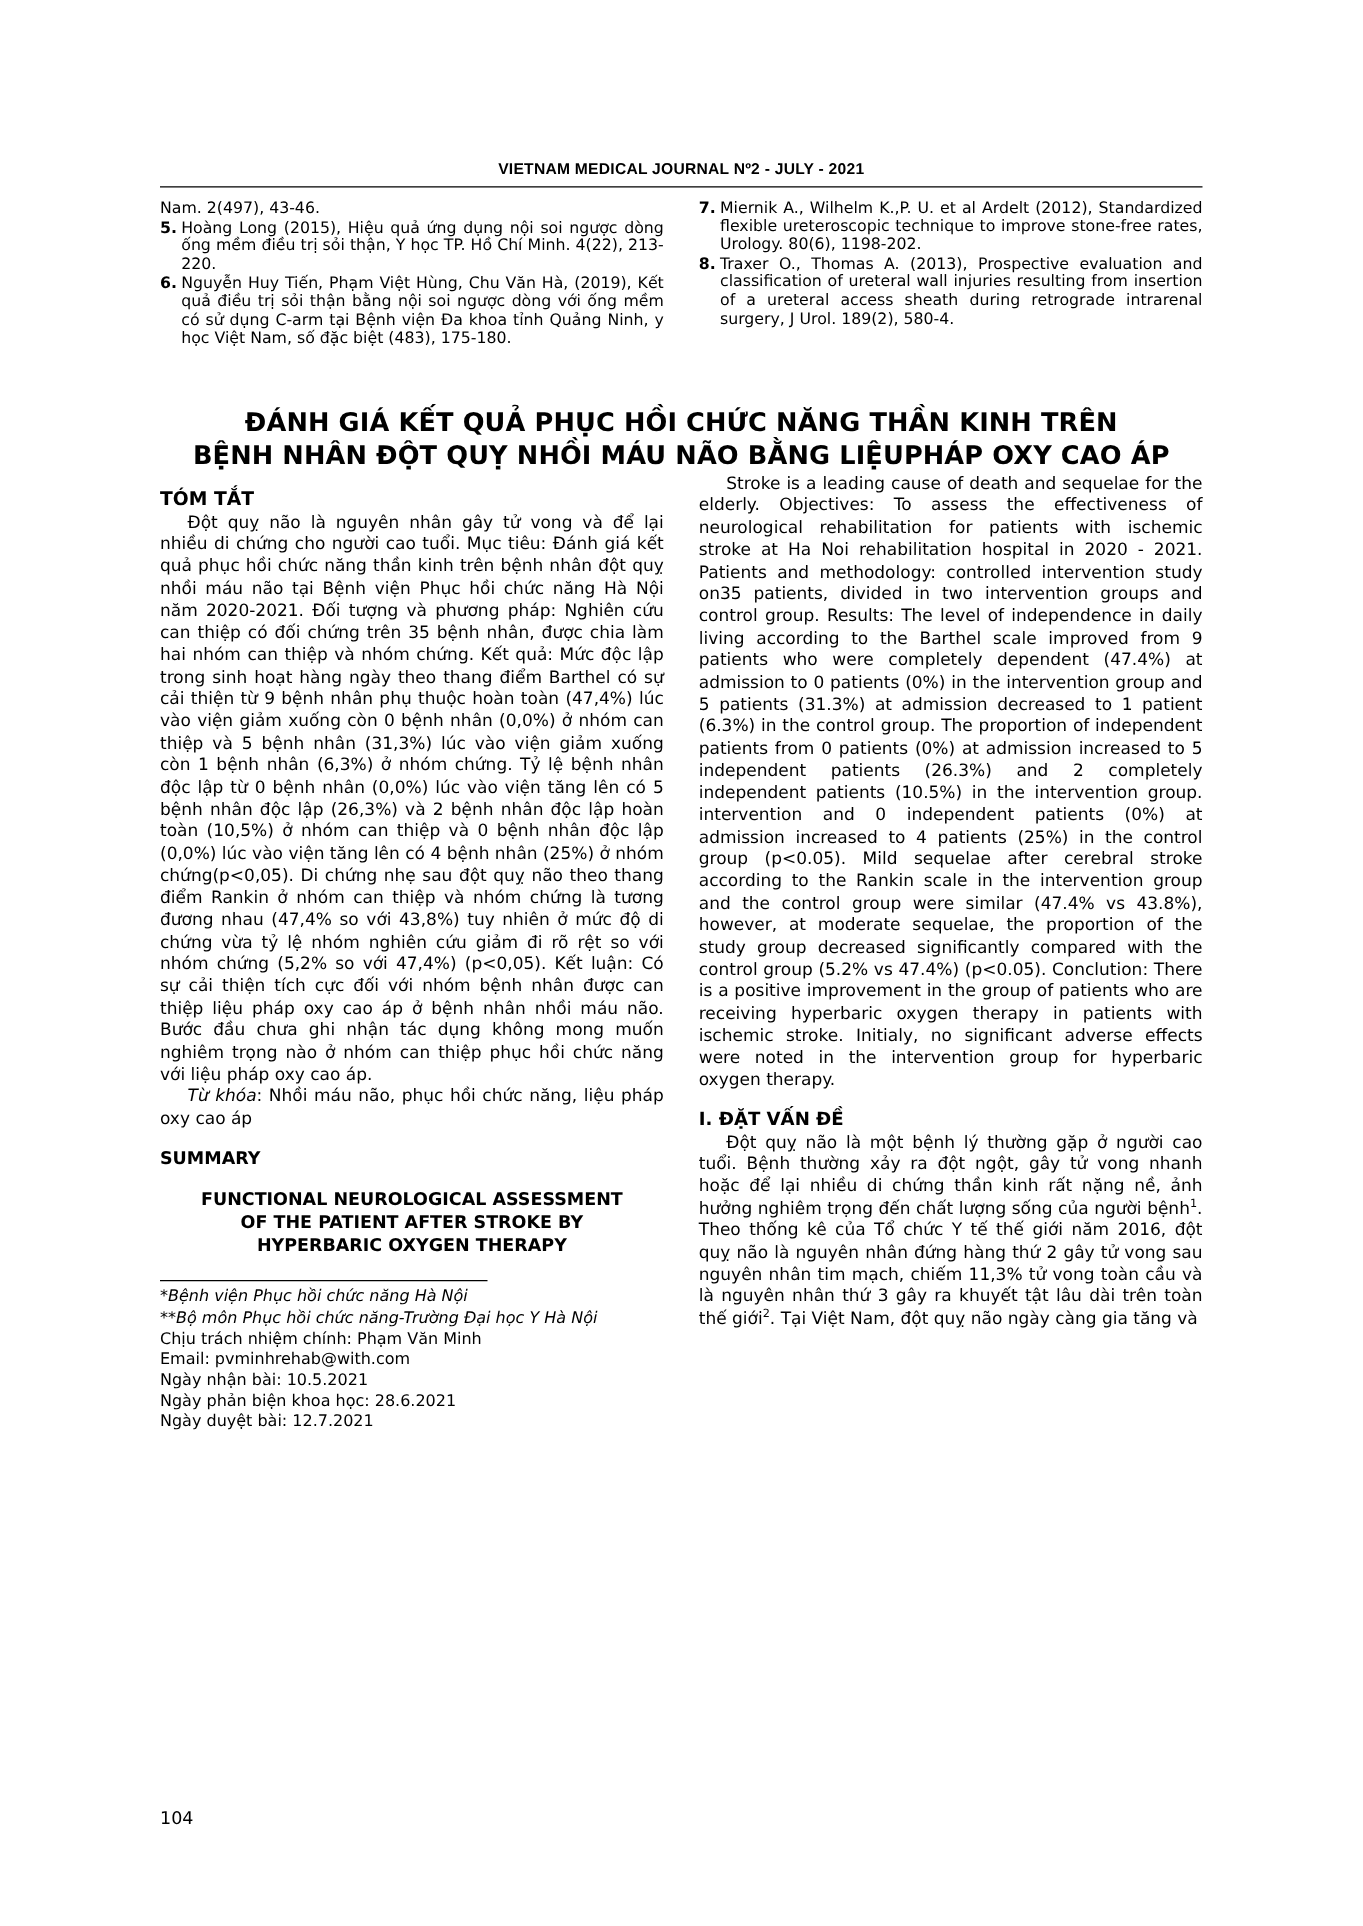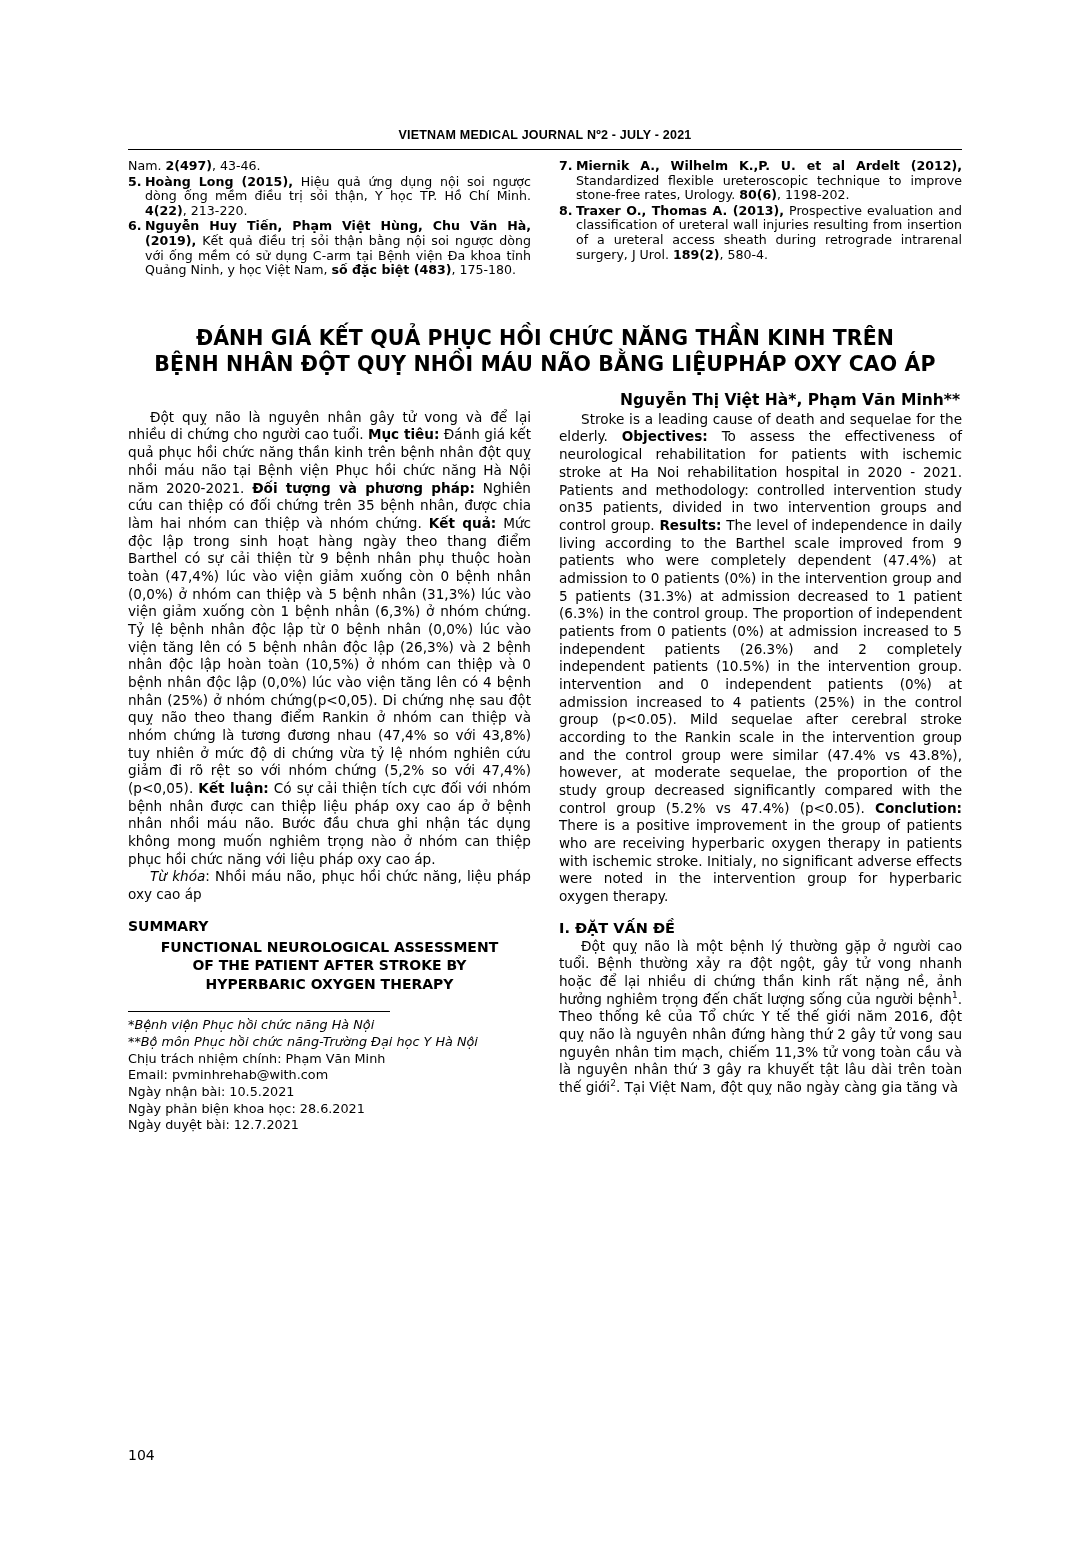--- a/index.html
+++ b/index.html
@@ -58,21 +58,21 @@
     flex: 0 0 17px;
     font-weight: bold;
   }
   .ref-body {
     flex: 1 1 auto;
     text-align: justify;
   }
   .ref-cont {
     margin-bottom: 1px;
   }
-  b { font-weight: bold; }
+  b { font-weight: normal; }
   i { font-style: italic; }
 
   
   .art-title {
     margin-top: 46px;
     text-align: center;
     font-weight: bold;
     font-size: 20.5px;
     line-height: 1.27;
     letter-spacing: .1px;
@@ -100,21 +100,21 @@
   .summary-head {
     font-weight: bold;
     font-size: 14px;
     margin-top: 14px;
   }
   .summary-title {
     font-weight: bold;
     font-size: 14px;
     text-align: center;
     line-height: 1.33;
-    margin-top: 4px;
+    margin-top: 16px;
     padding: 0 14px;
   }
   .footnote-rule {
     border-top: 1.3px solid #000;
     width: 262px;
     margin: 18px 0 5px 0;
   }
   .footnote {
     font-size: 12.8px;
     line-height: 1.30;
@@ -168,25 +168,25 @@
           <div class="ref-body"><b>Traxer O., Thomas A. (2013),</b> Prospective evaluation and classification of ureteral wall injuries resulting from insertion of a ureteral access sheath during retrograde intrarenal surgery, J Urol. <b>189(2)</b>, 580-4.</div>
         </div>
       </div>
     </div>
   </div>
 
   <div class="art-title">
     <div>ĐÁNH GIÁ KẾT QUẢ PHỤC HỒI CHỨC NĂNG THẦN KINH TRÊN</div>
     <div>BỆNH NHÂN ĐỘT QUỴ NHỒI MÁU NÃO BẰNG LIỆUPHÁP OXY CAO ÁP</div>
   </div>
-  <div class="authors">Nguyễn Thị Việt Hà*, Phạm Văn Minh**</div>
 
   <div class="cols">
 
     <div class="col">
+      <div class="section-head">TÓM TẮT</div>
       <div class="body-text indent">Đột quỵ não là nguyên nhân gây tử vong và để lại nhiều di chứng cho người cao tuổi. <b>Mục tiêu:</b> Đánh giá kết quả phục hồi chức năng thần kinh trên bệnh nhân đột quỵ nhồi máu não tại Bệnh viện Phục hồi chức năng Hà Nội năm 2020-2021. <b>Đối tượng và phương pháp:</b> Nghiên cứu can thiệp có đối chứng trên 35 bệnh nhân, được chia làm hai nhóm can thiệp và nhóm chứng. <b>Kết quả:</b> Mức độc lập trong sinh hoạt hàng ngày theo thang điểm Barthel có sự cải thiện từ 9 bệnh nhân phụ thuộc hoàn toàn (47,4%) lúc vào viện giảm xuống còn 0 bệnh nhân (0,0%) ở nhóm can thiệp và 5 bệnh nhân (31,3%) lúc vào viện giảm xuống còn 1 bệnh nhân (6,3%) ở nhóm chứng. Tỷ lệ bệnh nhân độc lập từ 0 bệnh nhân (0,0%) lúc vào viện tăng lên có 5 bệnh nhân độc lập (26,3%) và 2 bệnh nhân độc lập hoàn toàn (10,5%) ở nhóm can thiệp và 0 bệnh nhân độc lập (0,0%) lúc vào viện tăng lên có 4 bệnh nhân (25%) ở nhóm chứng(p&lt;0,05). Di chứng nhẹ sau đột quỵ não theo thang điểm Rankin ở nhóm can thiệp và nhóm chứng là tương đương nhau (47,4% so với 43,8%) tuy nhiên ở mức độ di chứng vừa tỷ lệ nhóm nghiên cứu giảm đi rõ rệt so với nhóm chứng (5,2% so với 47,4%) (p&lt;0,05). <b>Kết luận:</b> Có sự cải thiện tích cực đối với nhóm bệnh nhân được can thiệp liệu pháp oxy cao áp ở bệnh nhân nhồi máu não. Bước đầu chưa ghi nhận tác dụng không mong muốn nghiêm trọng nào ở nhóm can thiệp phục hồi chức năng với liệu pháp oxy cao áp.</div>
       <div class="body-text indent"><i>Từ khóa</i>: Nhồi máu não, phục hồi chức năng, liệu pháp oxy cao áp</div>
 
       <div class="summary-head">SUMMARY</div>
       <div class="summary-title">
         <div>FUNCTIONAL NEUROLOGICAL ASSESSMENT</div>
         <div>OF THE PATIENT AFTER STROKE BY</div>
         <div>HYPERBARIC OXYGEN THERAPY</div>
       </div>
 

